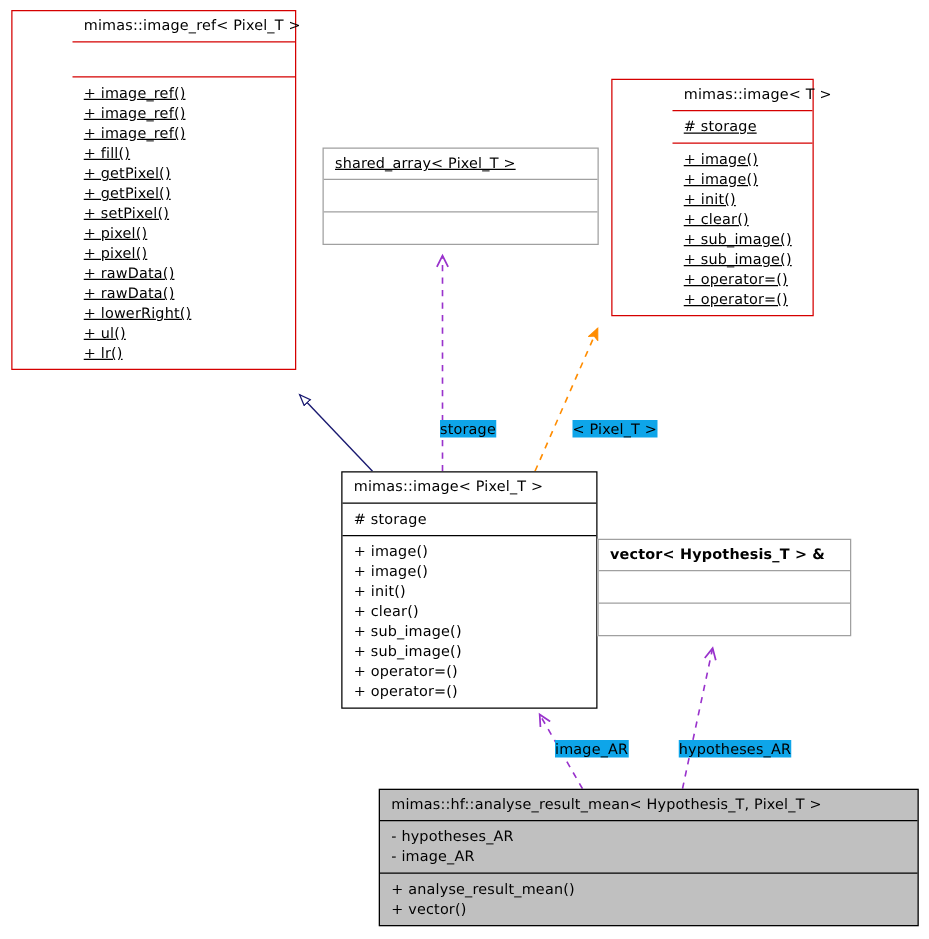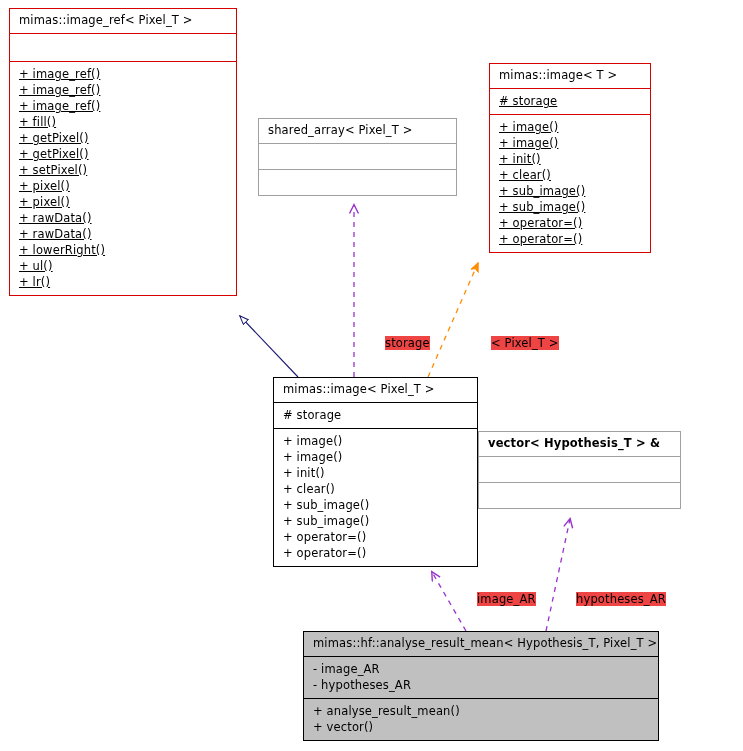--- a/index.html
+++ b/index.html
@@ -53,20 +53,21 @@
     font-size: 11.5px;
     line-height: 16px;
     color: #000000;
     white-space: nowrap;
     letter-spacing: 0.15px;
   }
 
   
   .node.red {
     border-color: #d50000;
+    padding-left: 48px;
   }
   .node.red .compartment + .compartment {
     border-top-color: #d50000;
     text-decoration: underline;
   }
 
   
   .node.grey {
     border-color: #a0a0a0;
   }
@@ -79,39 +80,38 @@
     background: #c0c0c0;
     border-color: #000000;
   }
   .node.filled .compartment + .compartment {
     border-top-color: #000000;
   }
 
   
   #node-image-ref      { left: 9px;   top: 8px;   width: 228px; }
   #node-image-t        { left: 489px; top: 63px;  width: 162px; }
-  #node-shared-array   { left: 258px; top: 118px; width: 199px; }
+  #node-shared-array   { left: 258px; top: 118px; width: 221px; text-decoration: underline; }
   #node-image-pixel-t  { left: 253px; top: 377px; width: 205px; margin-left: 20px; }
   #node-vector-hyp     { left: 478px; top: 431px; width: 203px; font-weight: bold; }
-  #node-analyse        { left: 303px; top: 631px; width: 356px; }
+  #node-analyse        { left: 303px; top: 631px; width: 432px; }
 
   
   .empty-sm { height: 26px; }
   .empty-md { height: 28px; }
 
   
   .edge-label {
     position: absolute;
     font-size: 11.5px;
     line-height: 14px;
     color: #000000;
     white-space: nowrap;
-    background: #ef4444;
+    background: #0ea5e9;
     letter-spacing: 0.15px;
-    margin-left: 33px;
   }
   #label-storage        { left: 352px; top: 336px; }
   #label-pixel-t        { left: 458px; top: 336px; }
   #label-image-ar       { left: 444px; top: 592px; }
   #label-hypotheses-ar  { left: 543px; top: 592px; }
 </style>
 </head>
 <body>
 
 <div id="canvas">
@@ -225,22 +225,22 @@
     </div>
     <div class="compartment empty-sm"></div>
     <div class="compartment empty-sm"></div>
   </div>
 
   <div class="node filled" id="node-analyse">
     <div class="compartment">
       <div class="title">mimas::hf::analyse_result_mean&lt; Hypothesis_T, Pixel_T &gt;</div>
     </div>
     <div class="compartment">
+      <div class="member">- hypotheses_AR</div>
       <div class="member">- image_AR</div>
-      <div class="member">- hypotheses_AR</div>
     </div>
     <div class="compartment">
       <div class="member">+ analyse_result_mean()</div>
       <div class="member">+ vector()</div>
     </div>
   </div>
 
   <div class="edge-label" id="label-storage">storage</div>
   <div class="edge-label" id="label-pixel-t">&lt; Pixel_T &gt;</div>
   <div class="edge-label" id="label-image-ar">image_AR</div>

